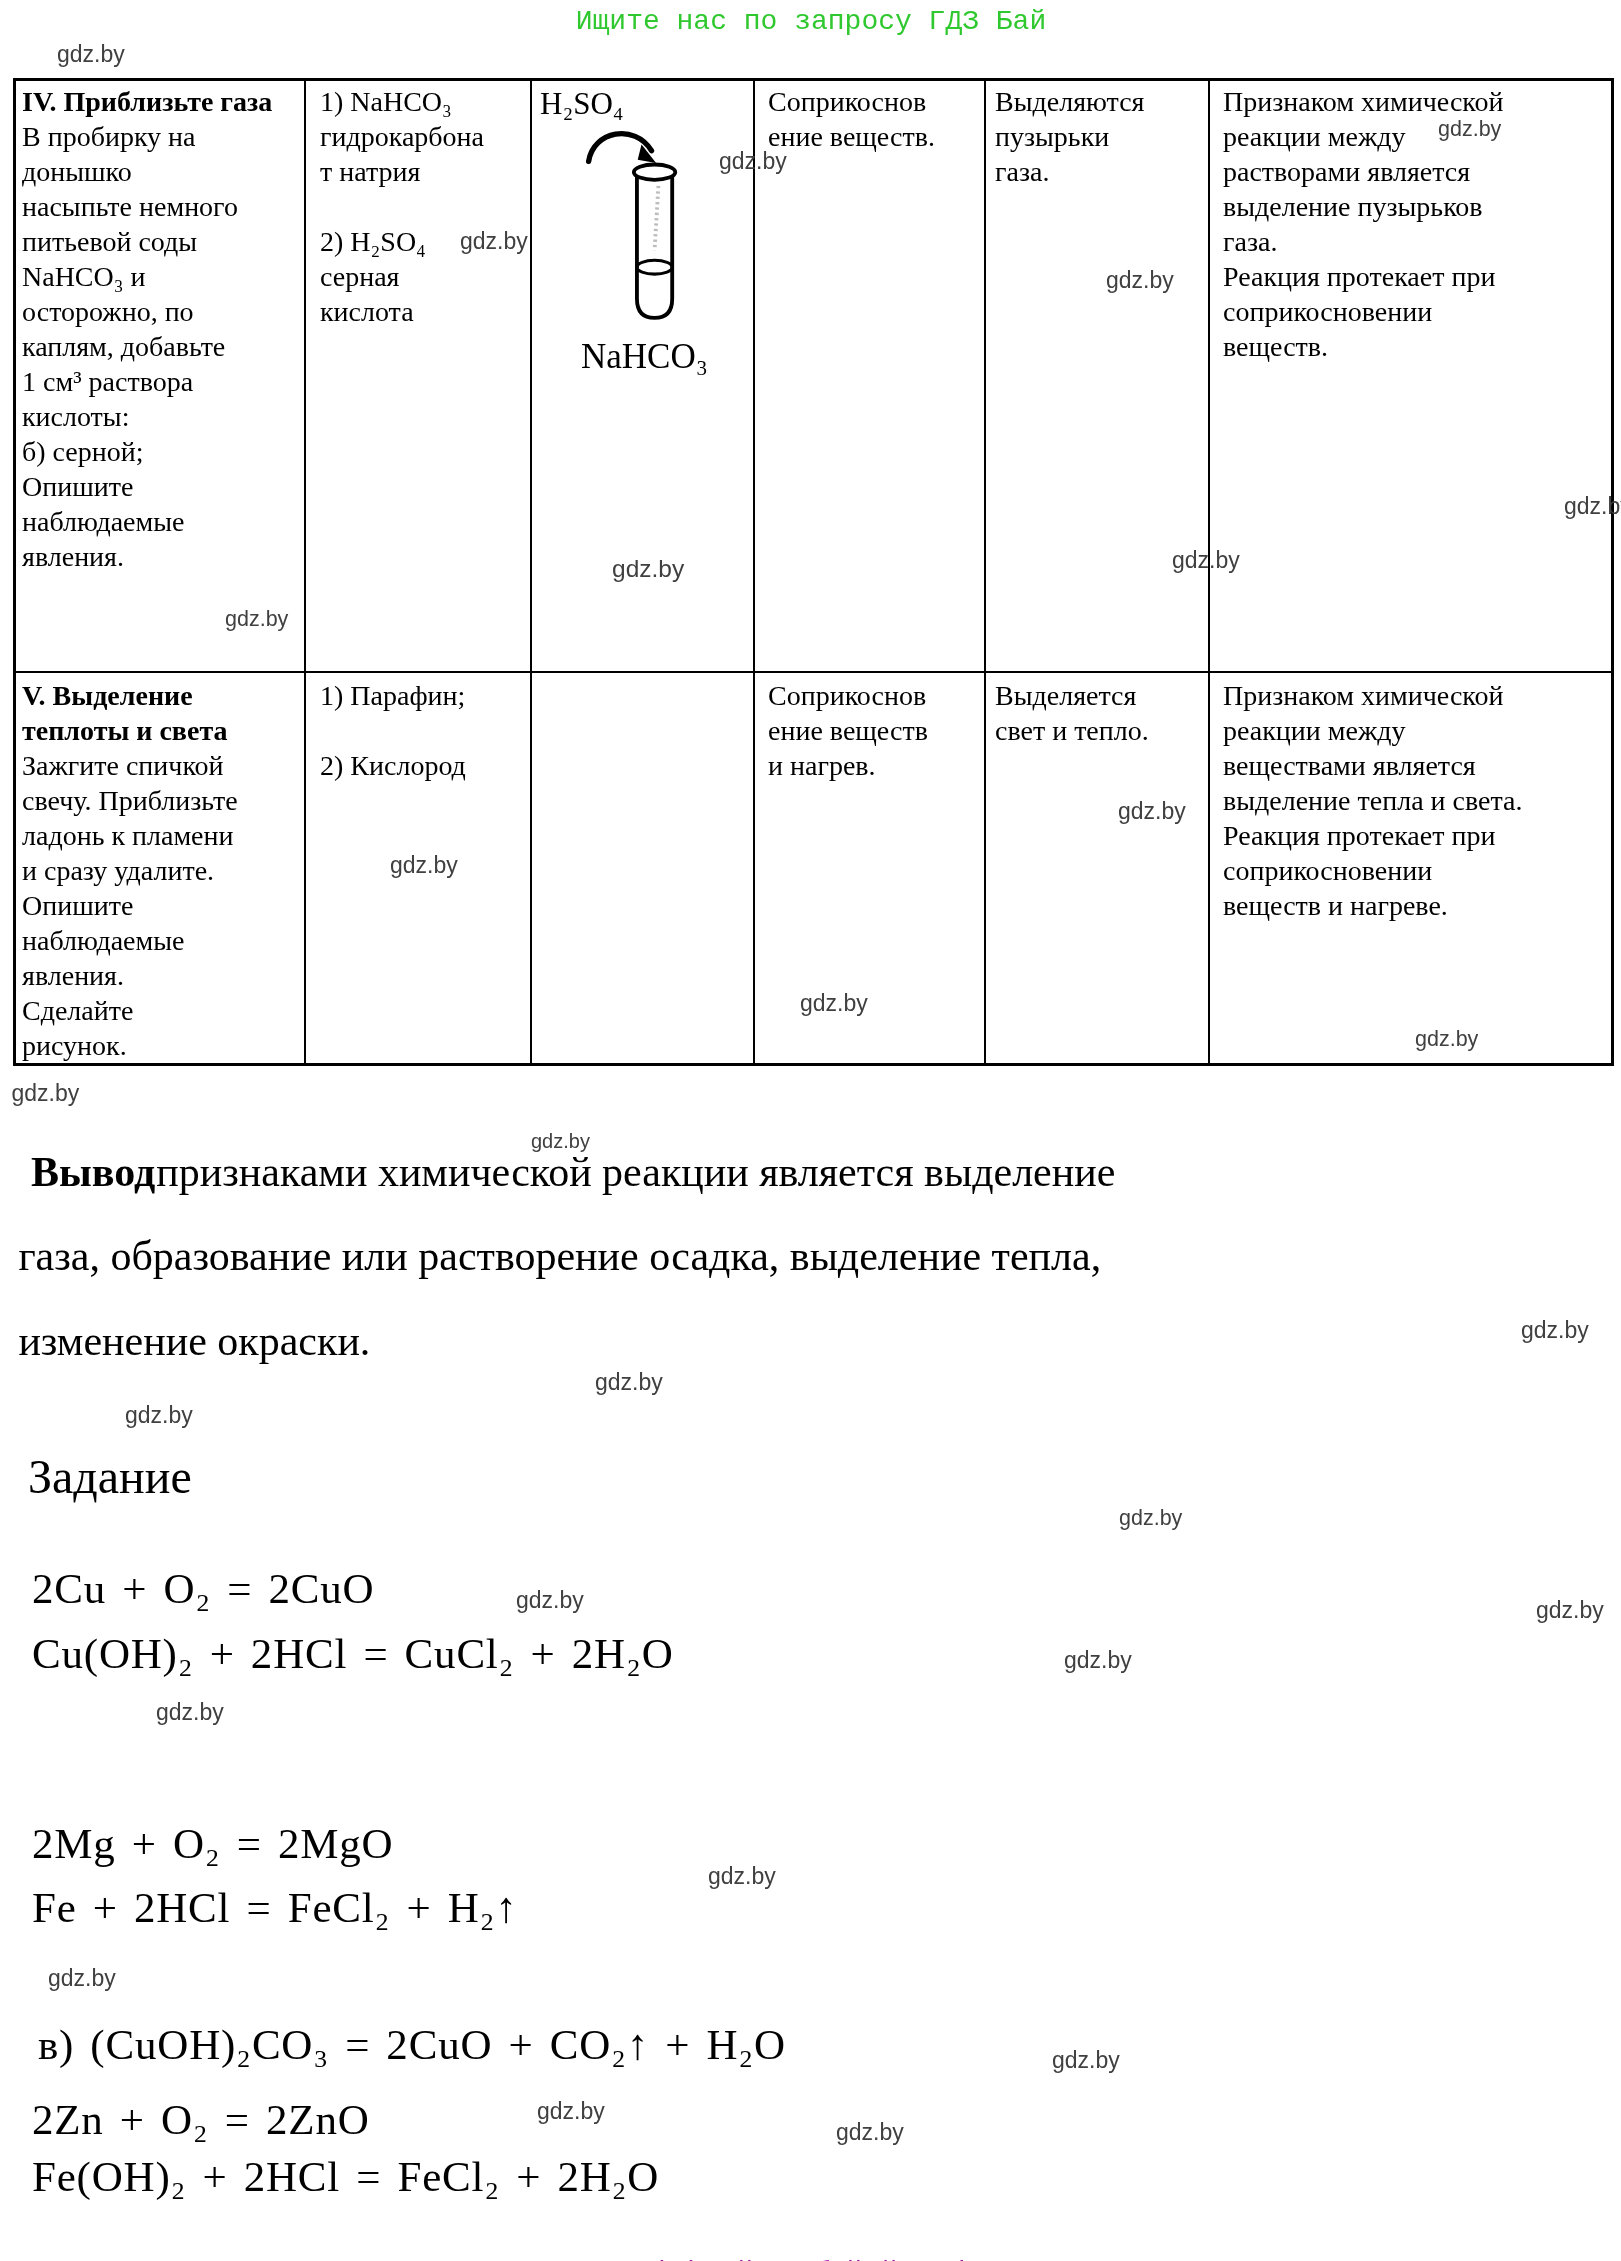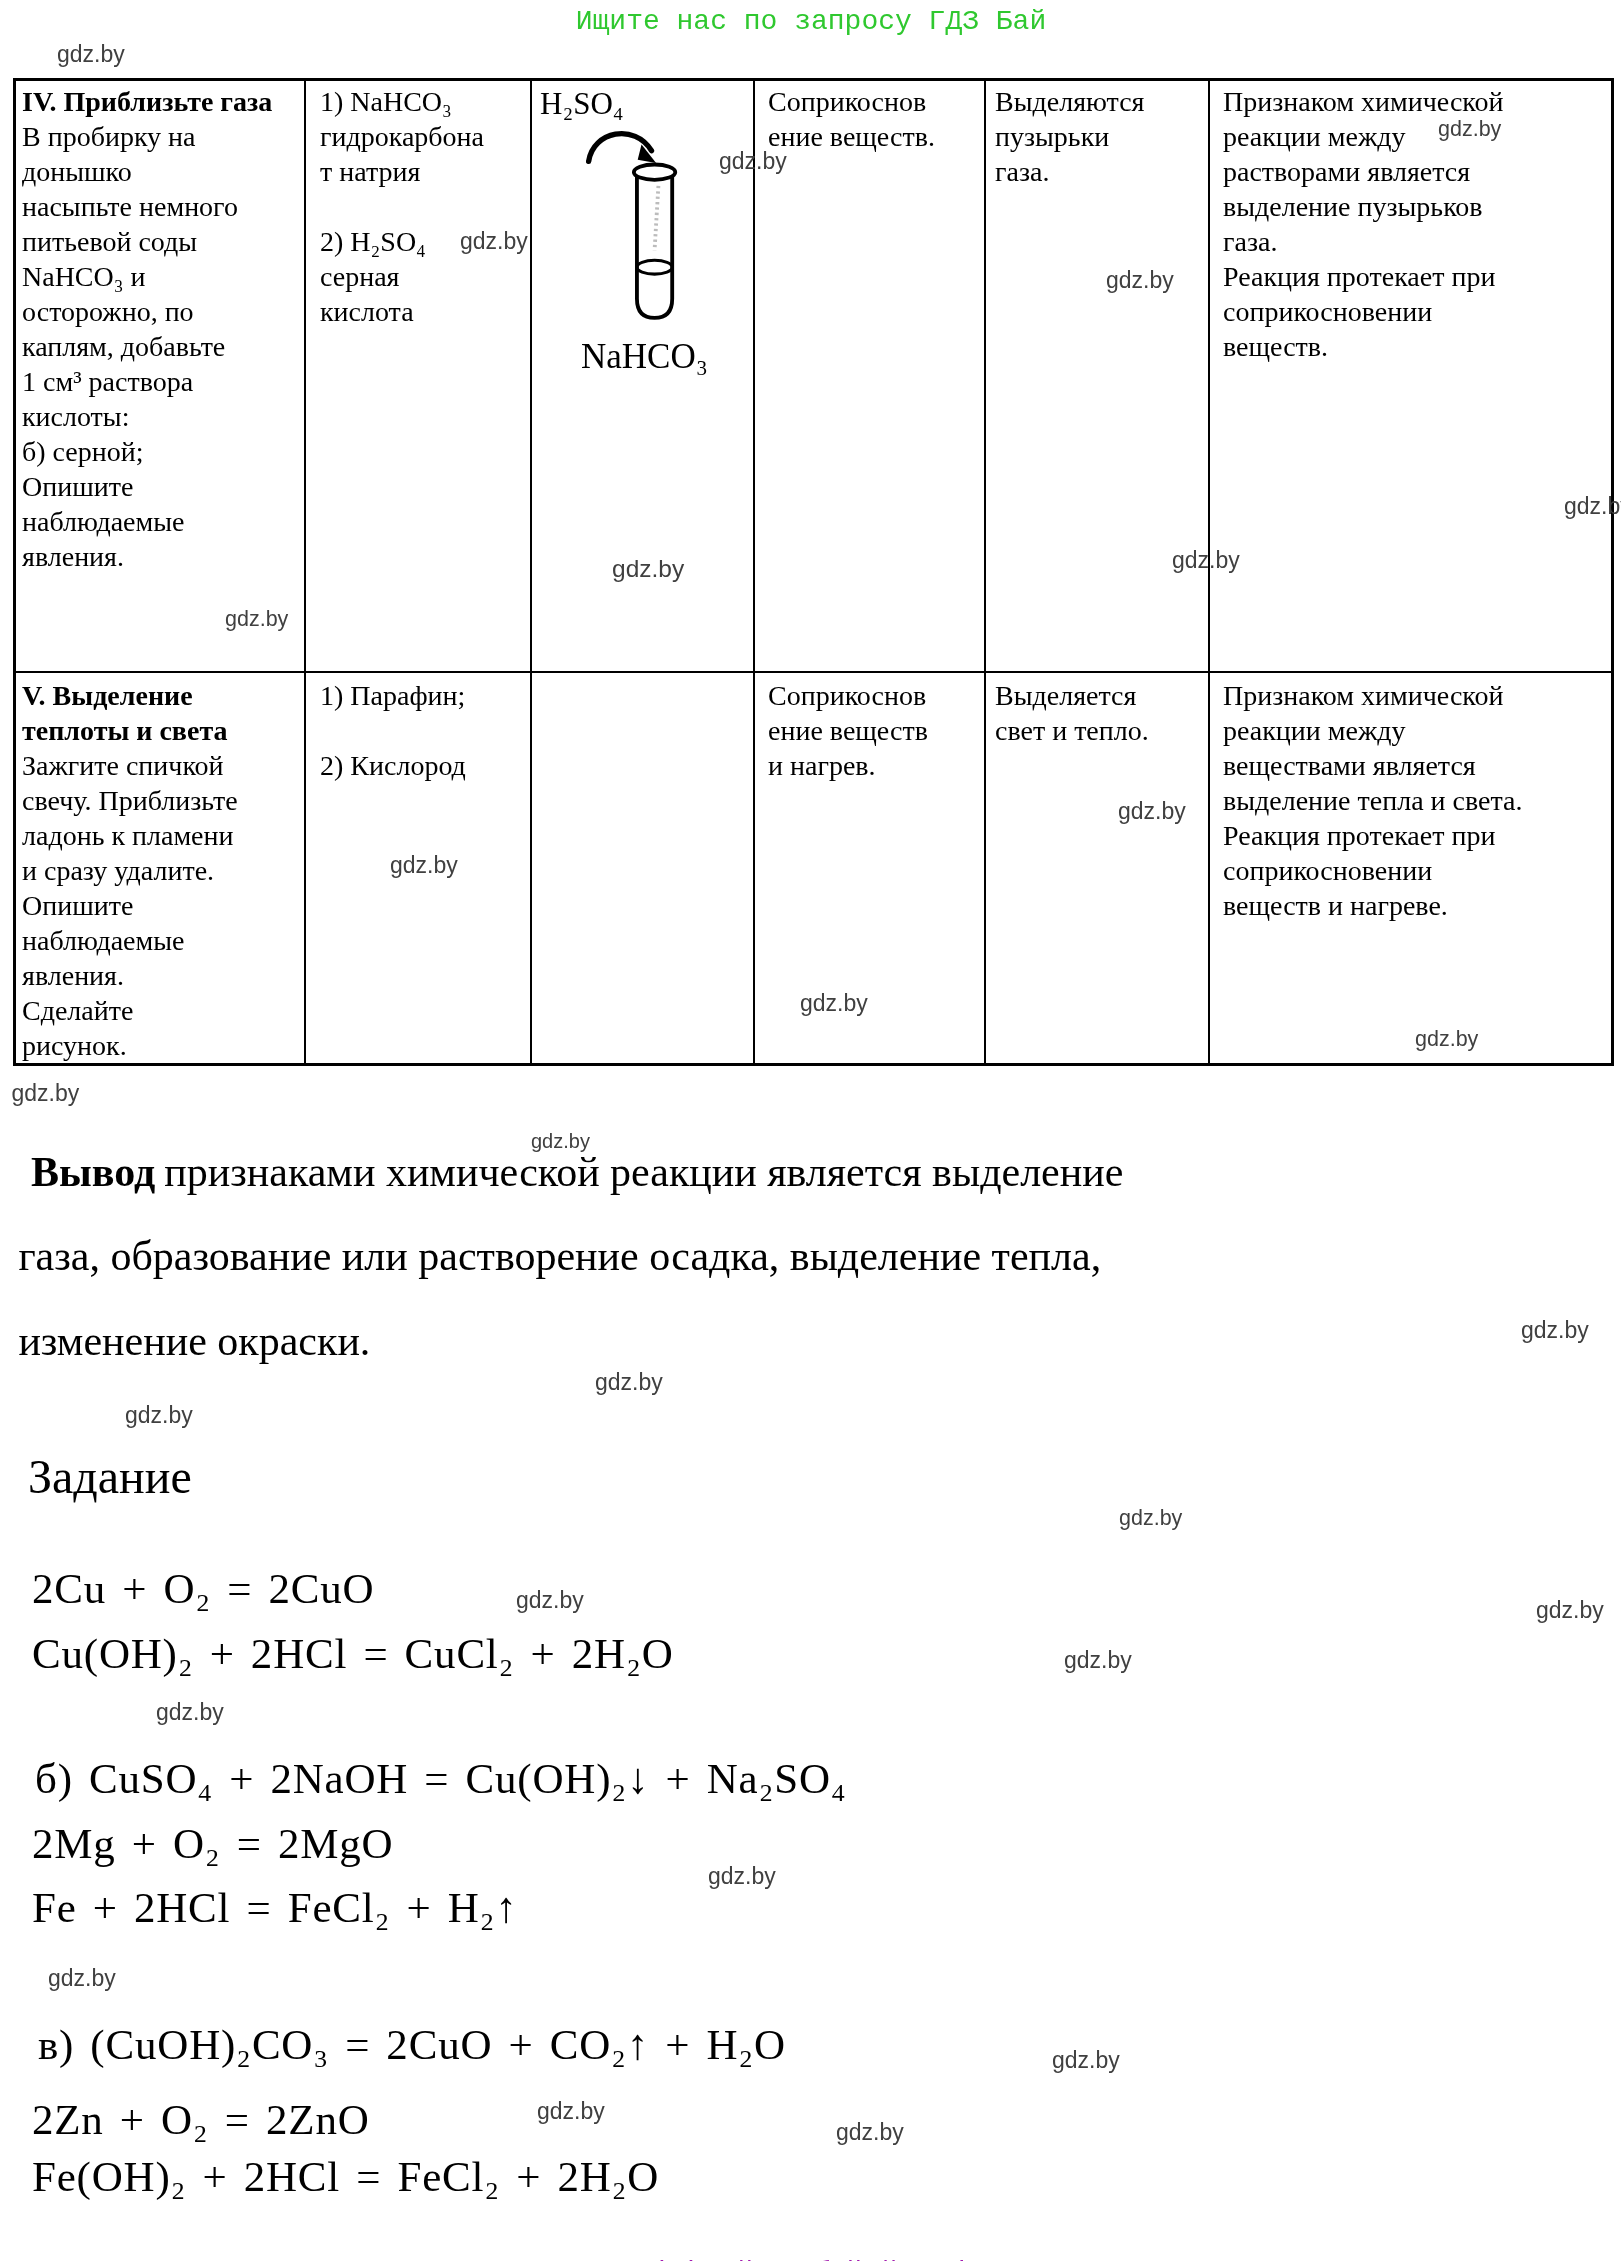--- a/index.html
+++ b/index.html
@@ -14,21 +14,21 @@
   .tbl{position:absolute;left:13px;top:78px;width:1601px;height:988px;border:3.8px solid #000;
         box-sizing:border-box;}
   .vline{position:absolute;top:0;width:2.3px;height:100%;background:#000;}
   .hline{position:absolute;left:0;height:2.3px;width:100%;background:#000;}
   .cell{position:absolute;font-size:28px;line-height:35px;}
   .cell-title{font-weight:bold;white-space:pre-line;}
   .cell-lines{white-space:pre-line;}
   .chem-label{position:absolute;font-size:31px;white-space:nowrap;}
   .tube-svg{position:absolute;}
   .vyvod-line{position:absolute;font-size:42px;white-space:nowrap;}
-  .vyvod-label{font-weight:bold;margin-right:9px;}
+  .vyvod-label{font-weight:bold;margin-right:1px;}
   .tasks-heading{position:absolute;font-size:48px;font-weight:normal;white-space:nowrap;}
   .eq{position:absolute;font-size:43px;white-space:nowrap;letter-spacing:0.8px;word-spacing:4.6px;}
 </style>
 </head>
 <body>
 
 <div class="page">
 
   <div class="banner-top" style="color: rgb(47, 200, 47);">Ищите нас по запросу ГДЗ Бай</div>
 
@@ -145,21 +145,20 @@
     <span class="vyvod-label">Вывод</span><span>признаками химической реакции является выделение</span>
   </div>
   <div class="vyvod-line" style="left:18.4px;top:1232px">газа, образование или растворение осадка, выделение тепла,</div>
   <div class="vyvod-line" style="left:18.4px;top:1317px">изменение окраски.</div>
 
   <div class="tasks-heading" style="left:28px;top:1449px">Задание</div>
 
   <div class="eq" style="left:32px;top:1564px">2Cu + O₂ = 2CuO</div>
   <div class="eq" style="left:32px;top:1629px">Cu(OH)₂ + 2HCl = CuCl₂ + 2H₂O</div>
 
-  <div class="eq" style="left:35px;top:1754px">б) CuSO₄ + 2NaOH = Cu(OH)₂↓ + Na₂SO₄</div>
   <div class="eq" style="left:32px;top:1819px">2Mg + O₂ = 2MgO</div>
   <div class="eq" style="left:32px;top:1883px">Fe + 2HCl = FeCl₂ + H₂↑</div>
 
   <div class="eq" style="left:38px;top:2020px">в) (CuOH)₂CO₃ = 2CuO + CO₂↑ + H₂O</div>
   <div class="eq" style="left:32px;top:2095px">2Zn + O₂ = 2ZnO</div>
   <div class="eq" style="left:32px;top:2152px">Fe(OH)₂ + 2HCl = FeCl₂ + 2H₂O</div>
 
   <div class="banner-bottom" style="color: #a21caf; margin-top: 37px;">gdz by  //  гдз бай  //  гдз by</div>
 
 <div class="wm" style="left: 57px; top: 41px; font-size: 23px;">gdz.by</div>

